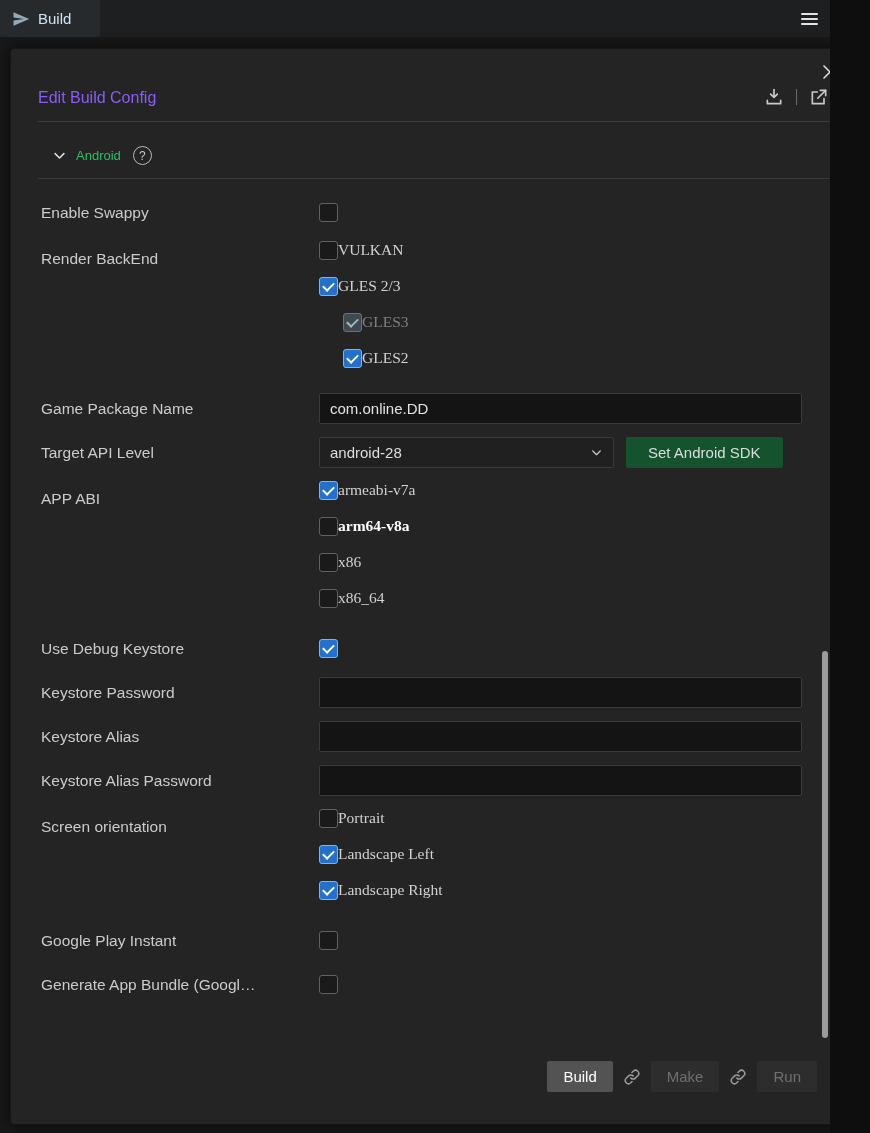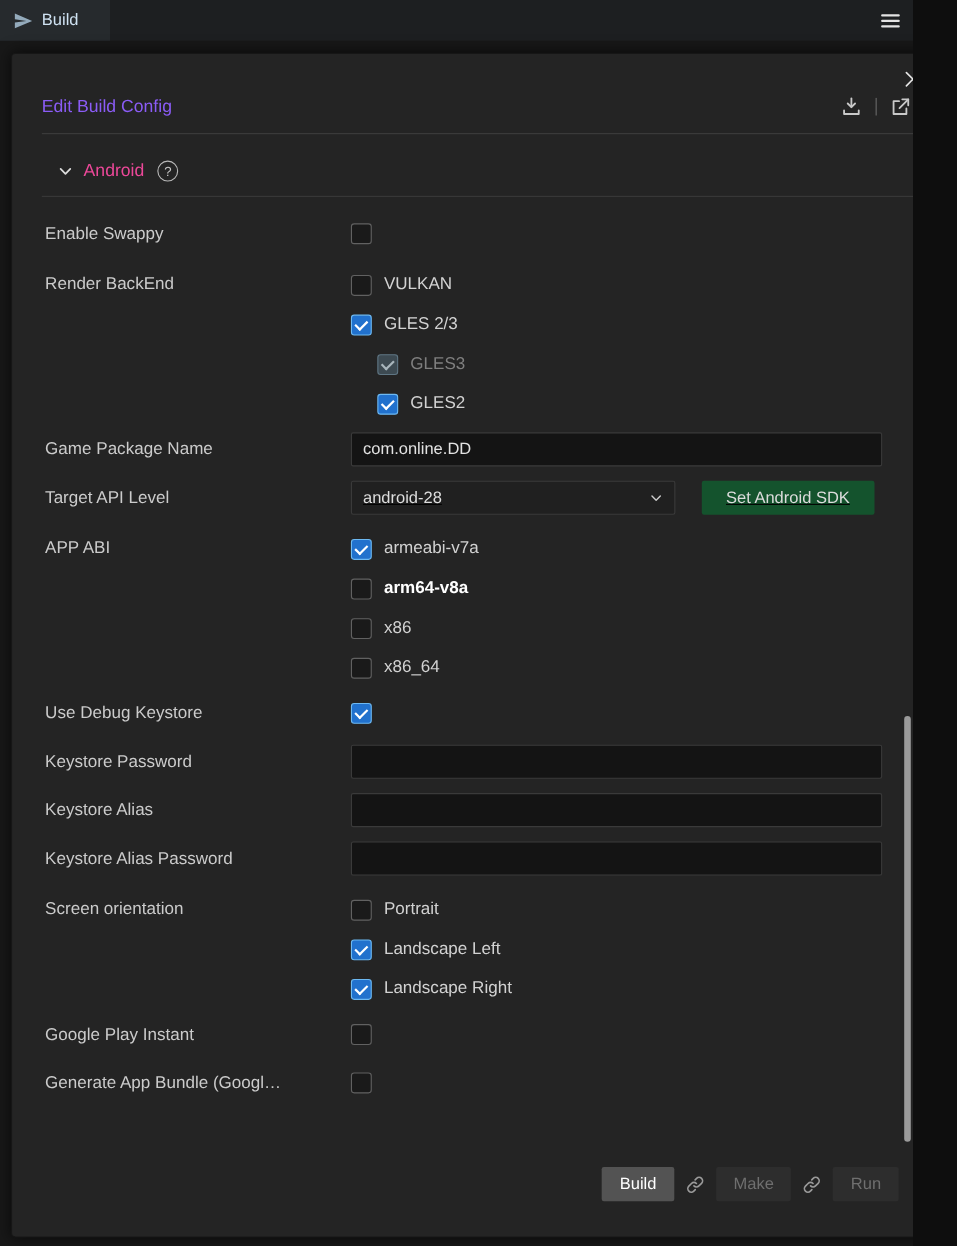--- a/index.html
+++ b/index.html
@@ -28,21 +28,21 @@
   .dlg-title { color:#8b5cf6; font-size:16px; }
   .header-icons { display:flex; align-items:center; gap:12px; }
   .hicon { color:#c9c9c9; cursor:pointer; display:flex; }
   .hdivider { width:1px; height:16px; background:#6a6a6a; }
   .hsep { border-bottom:1px solid #3d3d3d; margin:0 27px; }
 
   
   .section-header { display:flex; align-items:center; gap:9px; margin:16px 27px 0; padding:8px 0 13px 14px;
                     border-bottom:1px solid #3a3a3a; cursor:pointer; }
   .chev { display:flex; color:#dcdcdc; }
-  .section-title { color:#ec4899; font-size:16px; }
+  .section-title { color:#22c55e; font-size:13px; }
   .help { width:19px; height:19px; border:1.5px solid #b9b9b9; border-radius:50%; color:#c6c6c6;
           font-size:12px; display:flex; align-items:center; justify-content:center; margin-left:3px; cursor:pointer; }
   .help::after { content:"?"; }
 
   
   .form { padding:18px 27px 0 27px; }
   .row { display:flex; align-items:flex-start; margin-bottom:13px; }
   .row .label { width:281px; min-width:281px; color:#cbcbcb; font-size:15.5px; line-height:31px;
                 padding-left:3px; white-space:nowrap; overflow:hidden; }
   .row.group { margin-bottom:8px; }
@@ -50,35 +50,35 @@
   .control { flex:1; }
 
   .checkbox { position:relative; display:inline-block; width:19px; height:19px; border-radius:3px;
               background:#1a1a1a; border:1.5px solid #616161; cursor:pointer; flex:none; }
   .checkbox.checked { background:var(--accent, #2171cd); border-color:var(--accent-border, #6db9f2); }
   .checkbox.checked::after { content:""; position:absolute; left:3px; top:4px; width:9px; height:5px;
               border-left:2px solid #fff; border-bottom:2px solid #fff; transform:rotate(-45deg); }
   .checkbox.disabled { background:#3d4a52; border-color:#5f7684; cursor:default; }
   .checkbox.disabled::after { border-color:#a9b6bd; }
 
-  .opt { display:flex; align-items:center; gap:11px; height:36px; cursor:pointer; }
+  .opt { display:flex; height:36px; cursor:pointer;font-family:Liberation Serif, serif; }
   .opt.indent { margin-left:24px; }
   .opt-label { color:#d2d2d2; font-size:15.5px; }
   .opt-label.dim { color:#7f7f7f; }
   .opt-label.bright { color:#ffffff; font-weight:bold; }
   .single-check { height:31px; display:flex; align-items:center; }
 
   .text-input { width:483px; height:31px; background:#141414; border:1px solid #3a3a3a; border-radius:2px;
                 color:#e2e2e2; font-size:15px; padding:0 10px; outline:none; font-family:"Liberation Sans", sans-serif; }
   .input-wrap { position:relative; width:483px; }
   .input-wrap .text-input { width:100%; padding-right:64px; }
   .input-icons { position:absolute; right:9px; top:0; height:31px; display:flex; align-items:center; gap:10px; }
   .input-icons .iicon { color:#c2c2c2; display:flex; cursor:pointer; }
 
-  .select-row { display:flex; align-items:center; gap:24px;text-decoration:underline; }
+  .select-row { display:flex; align-items:center; gap:12px; }
   .select { width:295px; height:31px; background:#202020; border:1px solid #3a3a3a; border-radius:2px;
             display:flex; align-items:center; justify-content:space-between; padding:0 10px; cursor:pointer; }
   .select-value { color:#dedede; font-size:15px; }
   .select .chevron { color:#cccccc; display:flex; }
   .btn { height:31px; border:none; border-radius:2px; font-size:15px; font-family:"Liberation Sans", sans-serif; cursor:pointer; }
   .btn.secondary { background:#14532d; color:#dcdcdc; padding:0 22px; }
 
   
   .footer { position:absolute; right:42px; bottom:32px; display:flex; align-items:center; gap:10px; }
   .btn.primary { background:#535353; color:#ffffff; padding:0 16px; }

